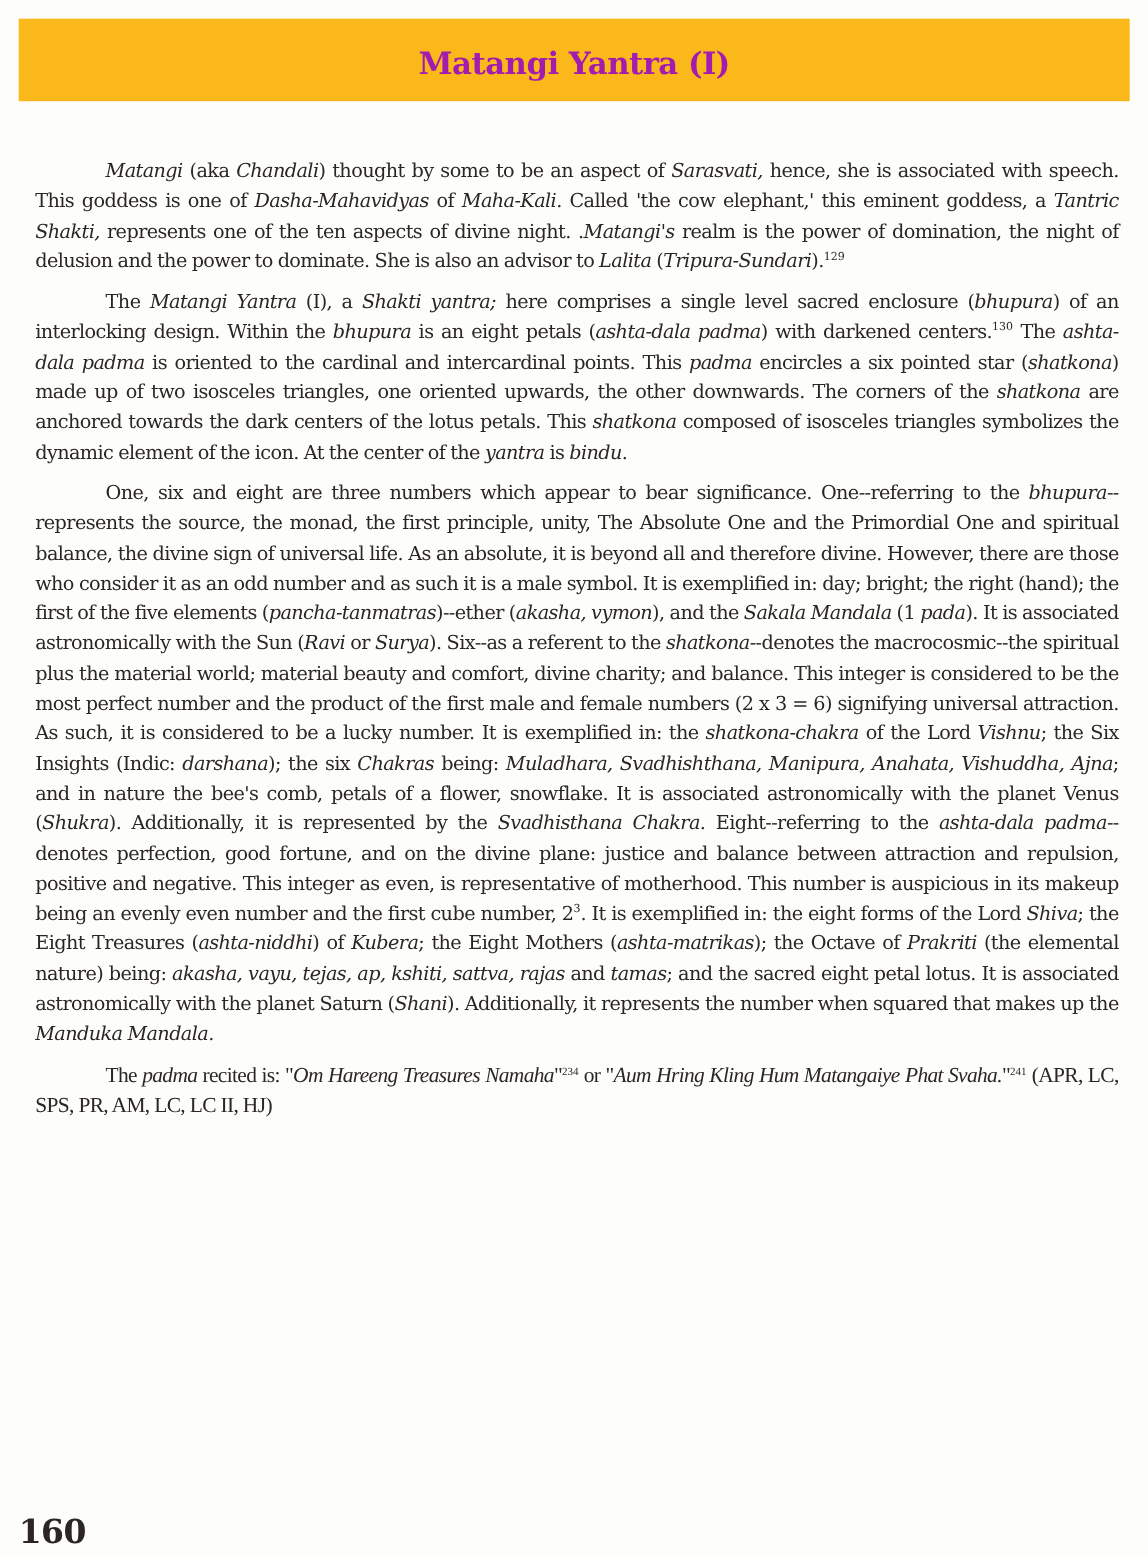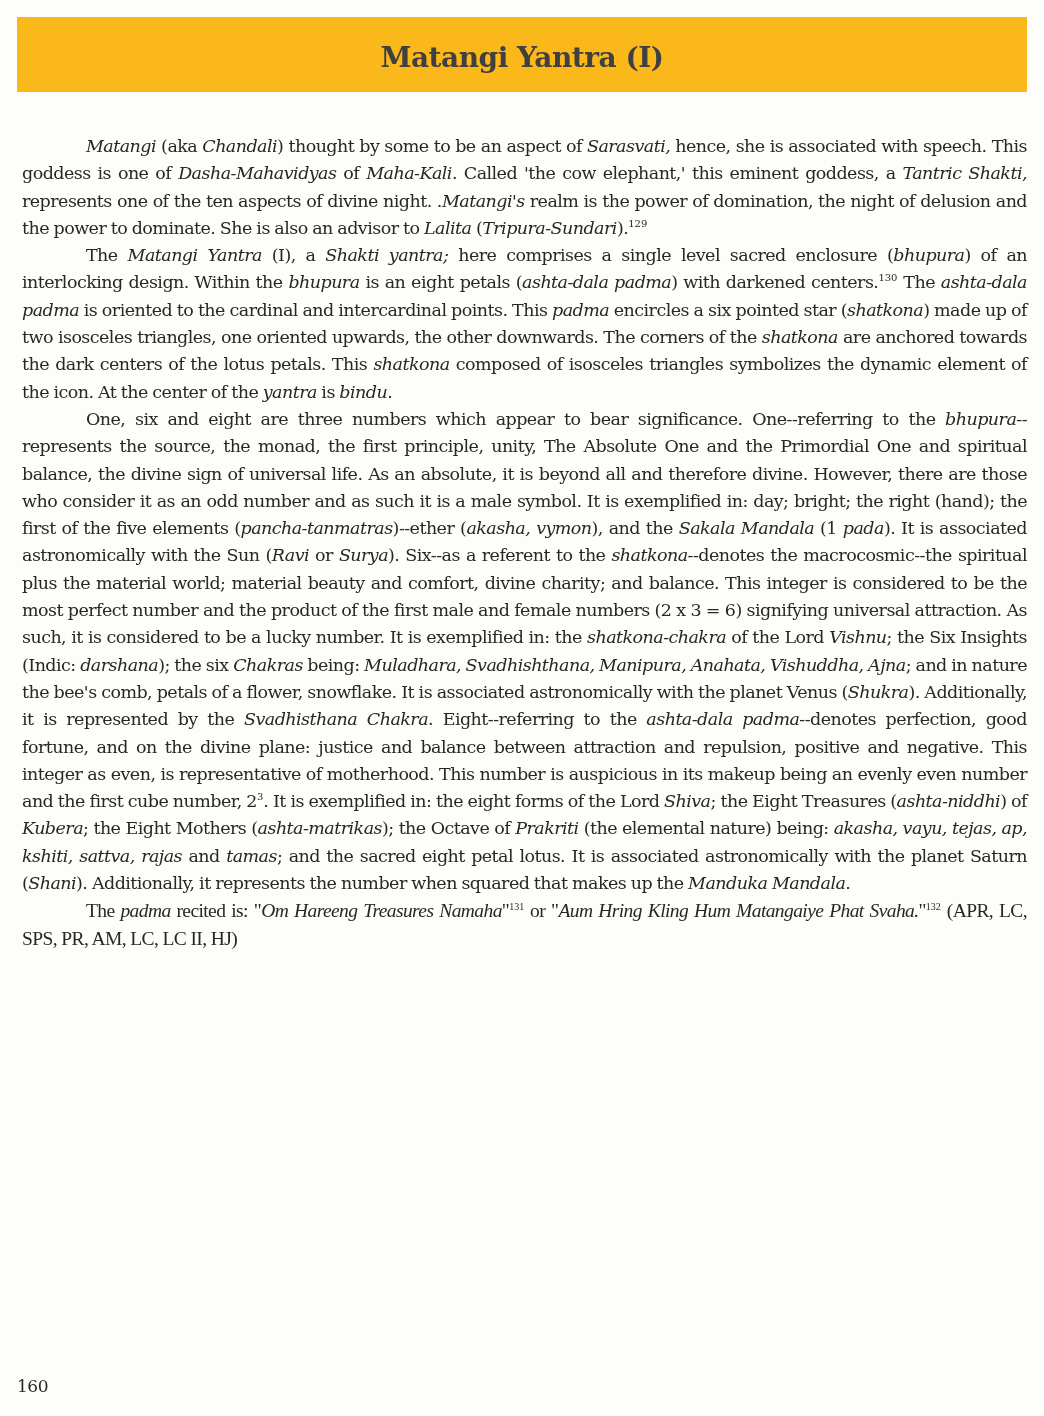--- a/index.html
+++ b/index.html
@@ -2,38 +2,38 @@
 <html><head>
 <meta charset="utf-8">
 <style>
   html, body { margin: 0; padding: 0; background: #fdfdfb; }
   body { width: 1044px; height: 1416px; position: relative; overflow: hidden;
          font-family: "DejaVu Serif", "Liberation Serif", serif; color: #2a2624; }
   .banner { position: absolute; left: 17px; top: 17px; width: 1010px; height: 75px;
             background: linear-gradient(90deg, #f9b418 0%, #fbbb1c 50%, #f8b116 100%); }
   .banner h1 { margin: 0; position: absolute; left: 0; right: 0; top: 24px; text-align: center;
                font-family: "DejaVu Serif", serif; font-weight: bold; font-size: 28px;
-               letter-spacing: -0.5px; color: #404040; }
+               letter-spacing: -0.5px; color: #a21caf; }
   .body-text { position: absolute; left: 22px; top: 133px; width: 1005px;
                font-family: "DejaVu Serif", serif; font-size: 17.5px; line-height: 27.3px;
                text-align: justify; letter-spacing: -0.55px; word-spacing: -0.5px; }
-  .body-text p { margin: 0; text-indent: 64px; }
+  .body-text p { margin: 10px; text-indent: 64px; }
   .body-text i { font-style: italic; }
   sup { font-size: 10px; line-height: 0; vertical-align: 7px; letter-spacing: 0; }
   .mantra-p { font-family: "Liberation Serif", serif; font-size: 19.5px; letter-spacing: -0.6px; word-spacing: 0; }
   .page-num { position: absolute; left: 17px; top: 1376px; font-family: "DejaVu Serif", serif;
-              font-weight: normal; font-size: 17px; color: #2b2622; letter-spacing: -0.5px; }
+              font-weight: bold; font-size: 30px; color: #2b2622; letter-spacing: -0.5px; }
 </style>
 </head>
 <body>
 
 <div class="banner" style="background: rgb(251, 184, 27);">
   <h1>Matangi Yantra (I)</h1>
 </div>
 
 <div class="body-text">
   <p><i>Matangi</i><span> (aka </span><i>Chandali</i><span>) thought by some to be an aspect of </span><i>Sarasvati,</i><span> hence, she is associated with speech. This goddess is one of </span><i>Dasha-Mahavidyas</i><span> of </span><i>Maha-Kali</i><span>. Called 'the cow elephant,' this eminent goddess, a </span><i>Tantric Shakti,</i><span> represents one of the ten aspects of divine night. .</span><i>Matangi's</i><span> realm is the power of domination, the night of delusion and the power to dominate. She is also an advisor to </span><i>Lalita</i><span> (</span><i>Tripura-Sundari</i><span>).</span><sup>129</sup></p>
   <p><span>The </span><i>Matangi Yantra</i><span> (I), a </span><i>Shakti yantra;</i><span> here comprises a single level sacred enclosure (</span><i>bhupura</i><span>) of an interlocking design. Within the </span><i>bhupura</i><span> is an eight petals (</span><i>ashta-dala padma</i><span>) with darkened centers.</span><sup>130</sup><span> The </span><i>ashta-dala padma</i><span> is oriented to the cardinal and intercardinal points. This </span><i>padma</i><span> encircles a six pointed star (</span><i>shatkona</i><span>) made up of two isosceles triangles, one oriented upwards, the other downwards. The corners of the </span><i>shatkona</i><span> are anchored towards the dark centers of the lotus petals. This </span><i>shatkona</i><span> composed of isosceles triangles symbolizes the dynamic element of the icon. At the center of the </span><i>yantra</i><span> is  </span><i>bindu</i><span>.</span></p>
   <p><span>One, six and eight are three numbers which appear to bear significance. One--referring to the </span><i>bhupura</i><span>--represents the source, the monad, the first principle, unity, The Absolute One and the Primordial One and spiritual balance, the divine sign of universal life. As an absolute, it is beyond all and therefore divine. However, there are those who consider it as an odd number and as such it is a male symbol. It is exemplified in: day; bright; the right (hand); the first of the five elements (</span><i>pancha-tanmatras</i><span>)--ether (</span><i>akasha, vymon</i><span>), and the </span><i>Sakala Mandala</i><span> (1 </span><i>pada</i><span>). It is associated astronomically with the Sun (</span><i>Ravi</i><span> or </span><i>Surya</i><span>). Six--as a referent to the </span><i>shatkona</i><span>--denotes the macrocosmic--the spiritual plus the material world; material beauty and comfort, divine charity; and balance. This integer is considered to be the most perfect number and the product of the first male and female numbers (2 x 3 = 6) signifying universal attraction. As such, it is considered to be a lucky number. It is exemplified in: the </span><i>shatkona-chakra</i><span> of the Lord </span><i>Vishnu</i><span>; the Six Insights (Indic: </span><i>darshana</i><span>); the six </span><i>Chakras</i><span> being: </span><i>Muladhara, Svadhishthana, Manipura, Anahata, Vishuddha, Ajna</i><span>; and in nature the bee's comb, petals of a flower, snowflake. It is associated astronomically with the planet Venus (</span><i>Shukra</i><span>). Additionally, it is represented by the </span><i>Svadhisthana Chakra</i><span>. Eight--referring to the </span><i>ashta-dala padma</i><span>--denotes perfection, good fortune, and on the divine plane: justice and balance between attraction and repulsion, positive and negative. This integer as even, is representative of motherhood. This number is auspicious in its makeup being an evenly even number and the first cube number, 2</span><sup>3</sup><span>. It is exemplified in: the eight forms of the Lord </span><i>Shiva</i><span>; the Eight Treasures (</span><i>ashta-niddhi</i><span>) of </span><i>Kubera</i><span>; the Eight Mothers (</span><i>ashta-matrikas</i><span>); the Octave of </span><i>Prakriti</i><span> (the elemental nature) being: </span><i>akasha, vayu, tejas, ap, kshiti, sattva, rajas</i><span> and </span><i>tamas</i><span>; and the sacred eight petal lotus. It is associated astronomically with the planet Saturn (</span><i>Shani</i><span>). Additionally, it represents the number when squared that makes up the </span><i>Manduka Mandala</i><span>.</span></p>
-  <p class="mantra-p"><span>The </span><i>padma</i><span> recited is: "</span><i>Om Hareeng Treasures Namaha</i><span>"</span><sup>131</sup><span> or "</span><i>Aum Hring Kling Hum Matangaiye Phat Svaha.</i><span>"</span><sup>132</sup><span> (APR, LC, SPS, PR, AM, LC, LC II, HJ)</span></p>
+  <p class="mantra-p"><span>The </span><i>padma</i><span> recited is: "</span><i>Om Hareeng Treasures Namaha</i><span>"</span><sup>234</sup><span> or "</span><i>Aum Hring Kling Hum Matangaiye Phat Svaha.</i><span>"</span><sup>241</sup><span> (APR, LC, SPS, PR, AM, LC, LC II, HJ)</span></p>
 </div>
 
 <div class="page-num">160</div>
 
 </body></html>

